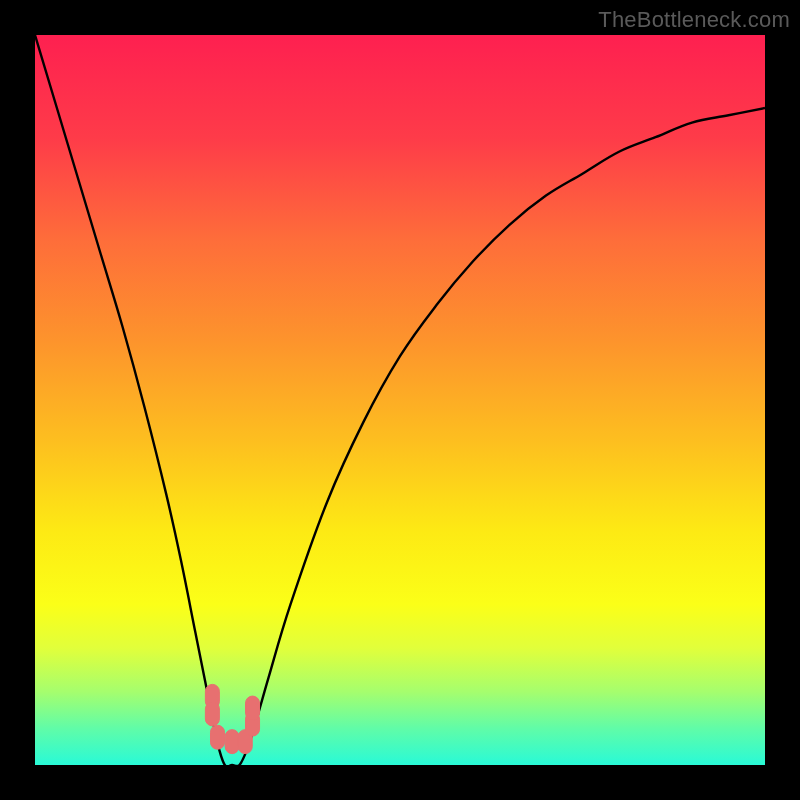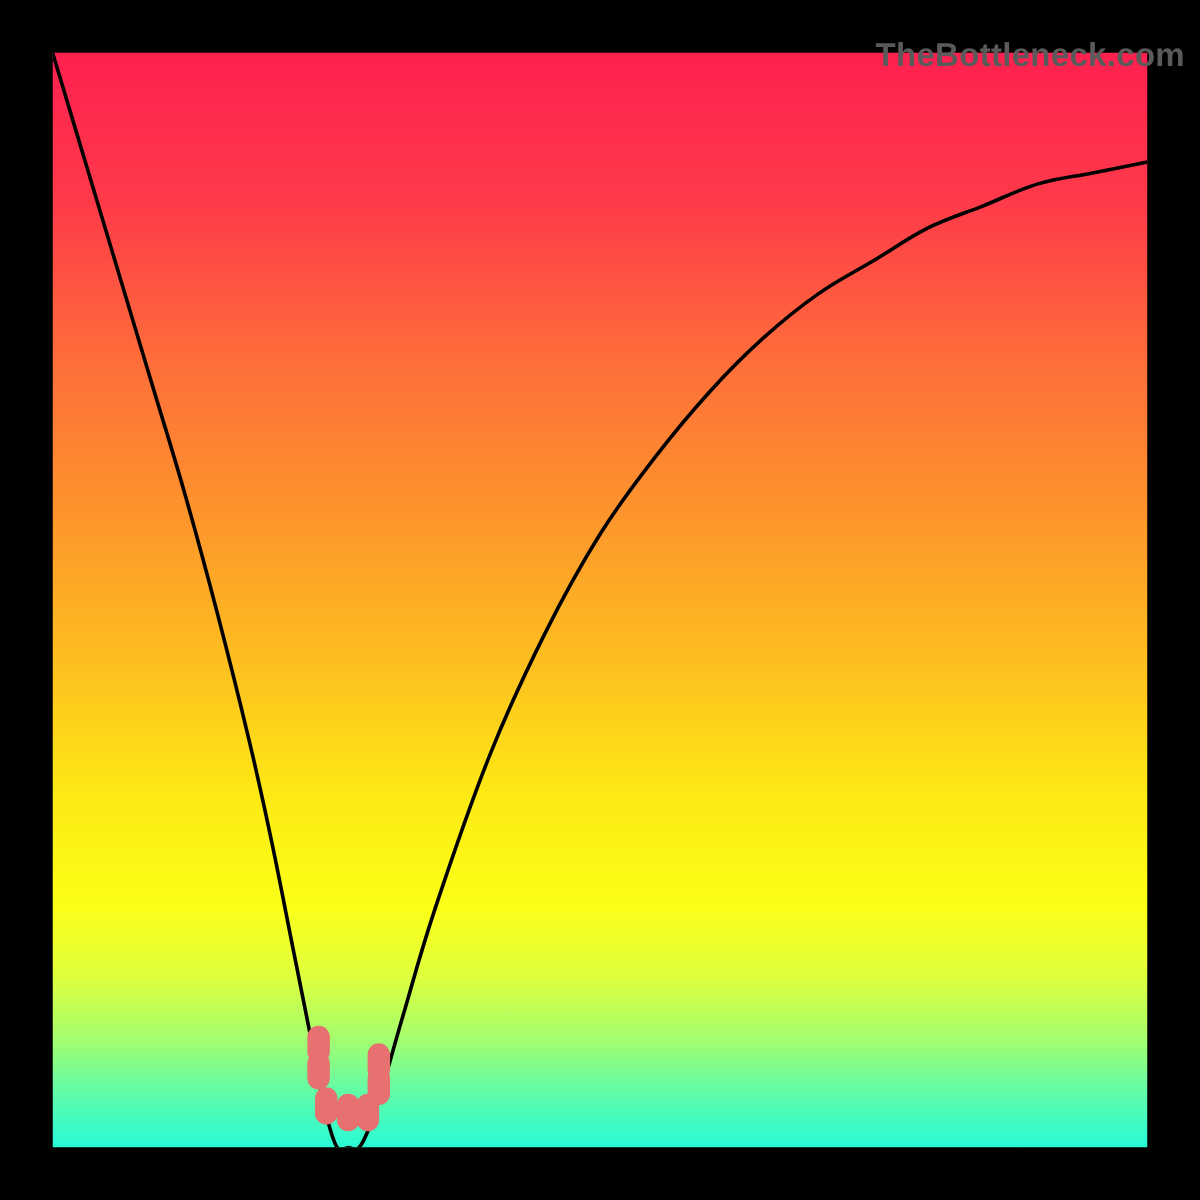--- a/index.html
+++ b/index.html
@@ -32,25 +32,25 @@
       #fdea14 68%,
       #fbff18 78%,
       #e1ff3b 84%,
       #a5fe6e 90%,
       #60fca8 95%,
       #29fad7 100%
     );
   }
   .watermark {
     position: absolute;
-    top: 24px;
+    top: 7px;
     right: 10px;
     color: #5a5a5a;
     font-size: 22px;
-    font-weight: 700;
+    font-weight: 400;
     letter-spacing: 0.2px;
     z-index: 10;
     margin-left: 24px;
   }
   svg.curve {
     position: absolute;
     left: 0; top: 0;
     width: 100%;
     height: 100%;
   }

